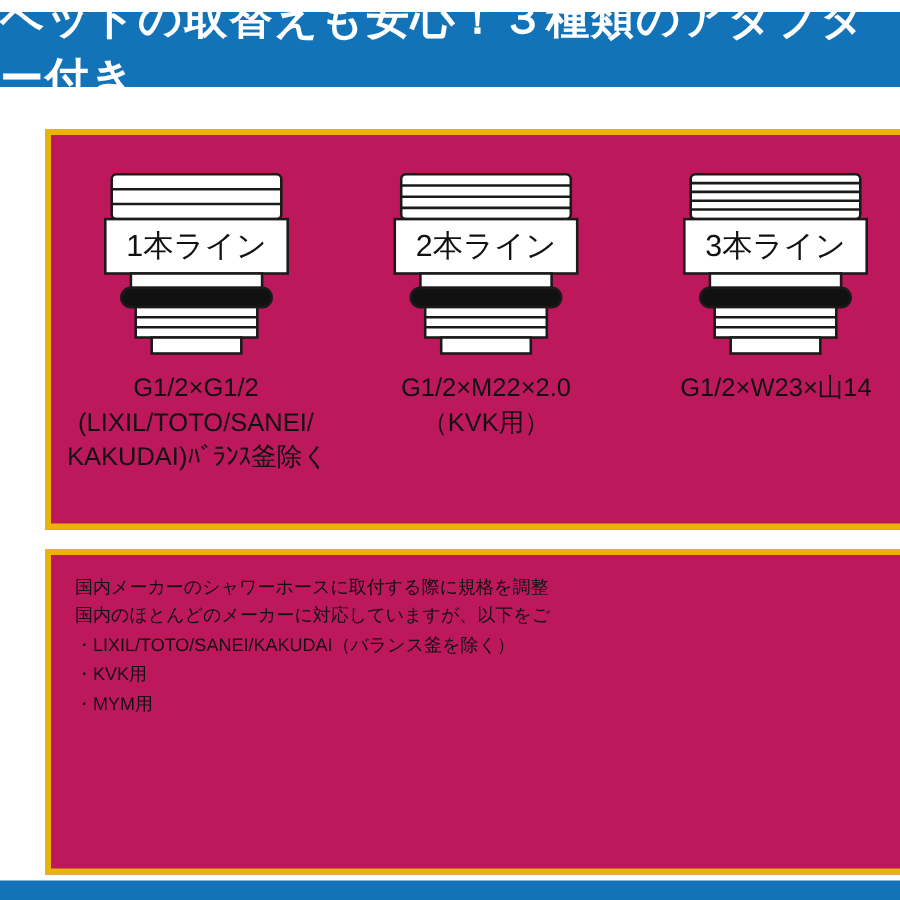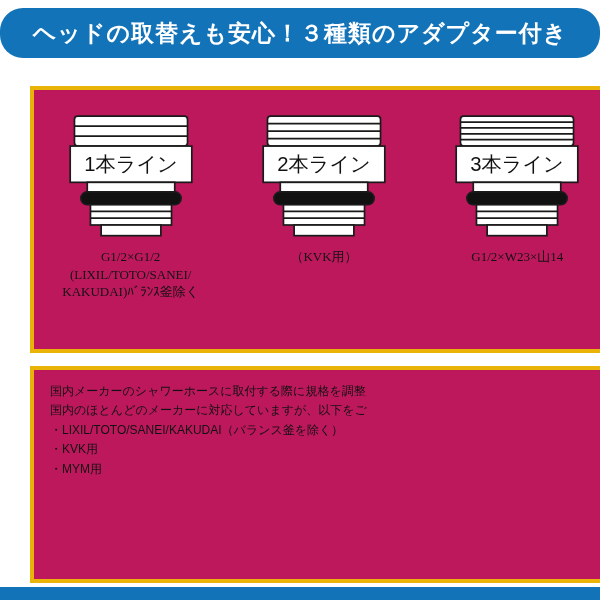--- a/index.html
+++ b/index.html
@@ -5,39 +5,39 @@
   html,body{margin:0;padding:0;}
   body{
     width:600px;height:600px;position:relative;overflow:hidden;
     background:#ffffff;
     font-family:"Liberation Sans","DejaVu Sans",sans-serif;
     color:#111;
   }
   .banner{
     position:absolute;top:8px;left:0;right:0;height:50px;
     background:#1273b8;color:#ffffff;
-    font-size:23px;font-weight:bold;letter-spacing:1px;
-    display:flex;align-items:center;justify-content:center;border-radius:23px;
+    font-size:29px;font-weight:bold;letter-spacing:1px;
+    display:flex;align-items:center;justify-content:center;
   }
   .panel{
     position:absolute;left:30px;width:588px;
     border:4px solid #eab308;background:#be185d;box-sizing:border-box;
   }
   .panel.adapters{top:86px;height:267px;}
   .panel.description{top:366px;height:217px;padding:12px 16px;}
   .adapter-row{
     display:flex;justify-content:space-around;align-items:flex-start;
     padding-top:24px;
   }
   .adapter{width:172px;text-align:center;}
   .adapter svg{display:block;margin:0 auto;}
   .adapter .caption{
     margin-top:8px;
-    font-size:13px;line-height:1.35;
-    font-family:Liberation Serif, serif;
+    font-size:17px;line-height:1.35;
+    font-family:Liberation Sans, sans-serif;
     color:#111;white-space:nowrap;
   }
   .desc-line{
     font-size:12px;line-height:1.62;color:#111;
   }
   .bottom-bar{
     position:absolute;bottom:0;left:0;right:0;height:13px;
     background:#1273b8;
   }
   svg text{
@@ -89,20 +89,21 @@
           <rect x="34" y="64" width="82" height="9"></rect>
           <rect x="28" y="73" width="94" height="12" rx="6" fill="#111"></rect>
           <rect x="37" y="85" width="76" height="19"></rect>
           <line x1="37" y1="91.3" x2="113" y2="91.3"></line>
           <line x1="37" y1="97.6" x2="113" y2="97.6"></line>
           <rect x="47" y="104" width="56" height="10"></rect>
         </g>
         <text x="75" y="53" text-anchor="middle">2本ライン</text>
       </svg>
       <div class="caption">
+        <div>G1/2×M22×2.0</div>
         <div>（KVK用）</div>
         <div></div>
       </div>
     </div>
 
     <div class="adapter">
       <svg width="160" height="126" viewBox="0 0 150 118">
         <g stroke="#1a1a1a" stroke-width="1.6" fill="#ffffff">
           <rect x="22" y="2" width="106" height="28" rx="3"></rect>
           <line x1="22" y1="7.5" x2="128" y2="7.5"></line>

